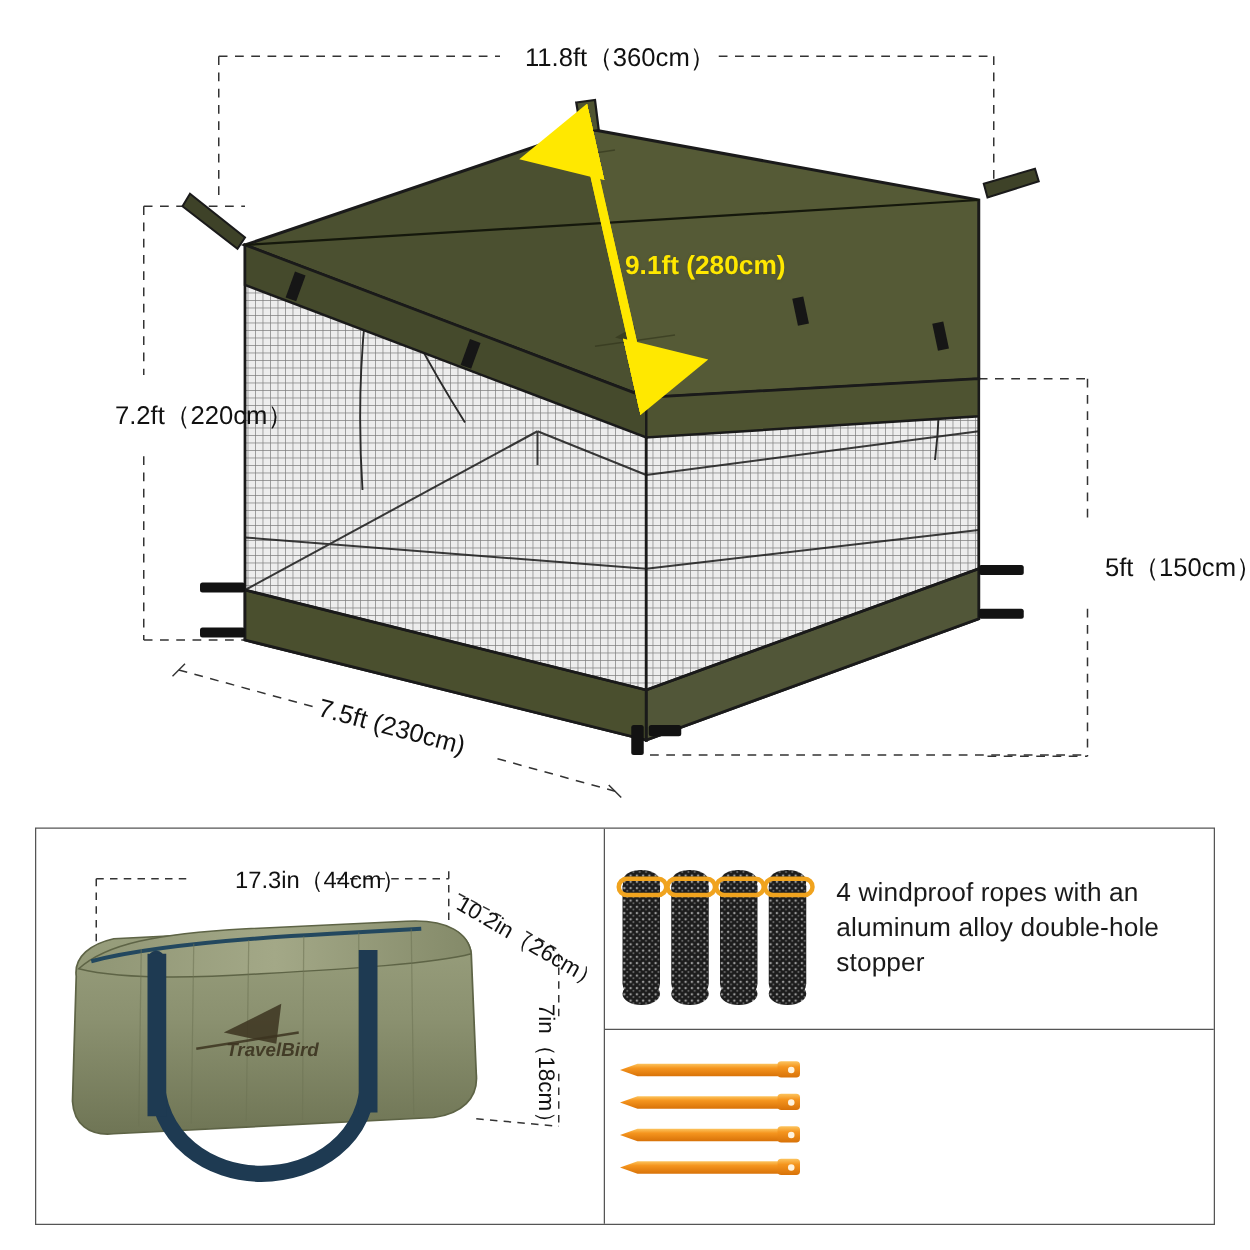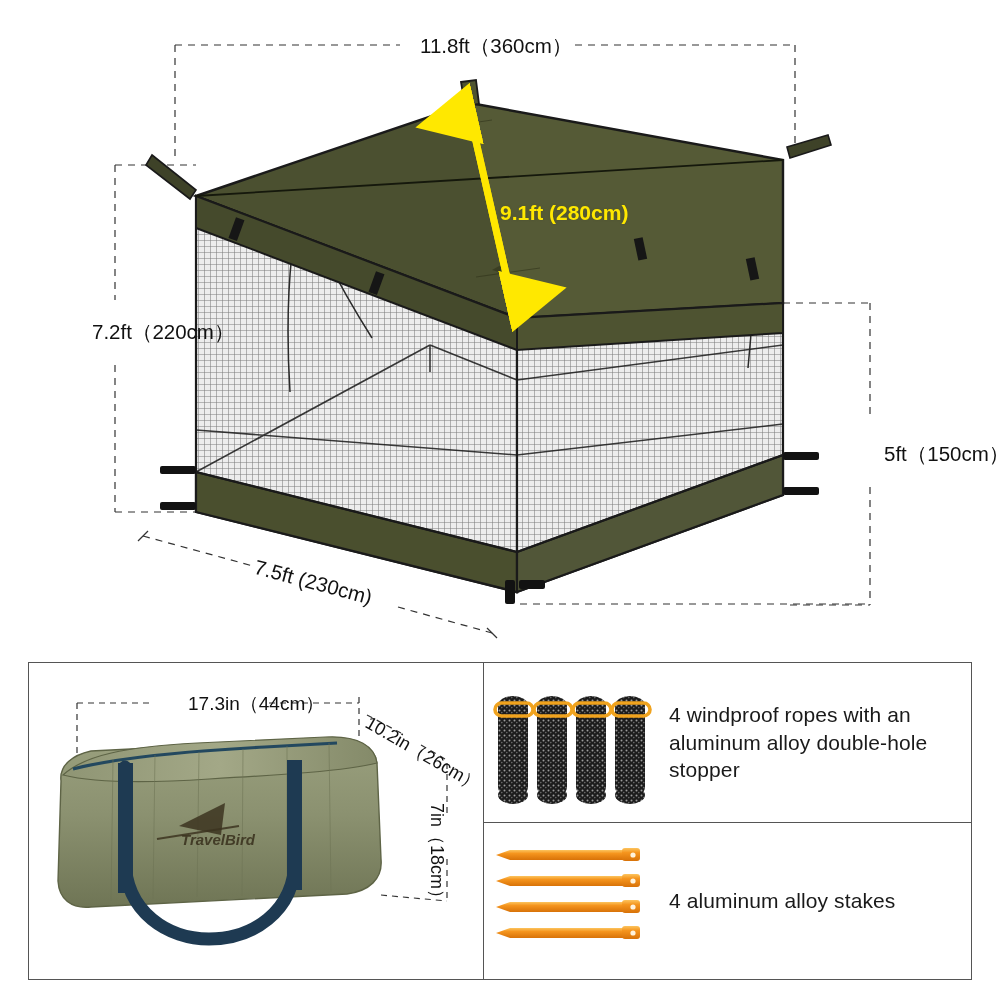--- a/index.html
+++ b/index.html
@@ -299,19 +299,18 @@
                 <circle cx="137" cy="6" r="2.6" fill="#fff3dd"></circle>
               </g>
               <g transform="translate(12,104)">
                 <path d="M0,6 L14,1 L128,1 L128,11 L14,11 Z" fill="url(#stk)"></path>
                 <rect x="126" y="-1" width="18" height="13" rx="3" fill="url(#stk)"></rect>
                 <circle cx="137" cy="6" r="2.6" fill="#fff3dd"></circle>
               </g>
             </g>
           </svg>
         </div>
-        <div class="acc-text">4 aluminum alloy stakes</div>
       </div>
 
     </div>
   </div>
 
 </div>
 
 </body></html>

